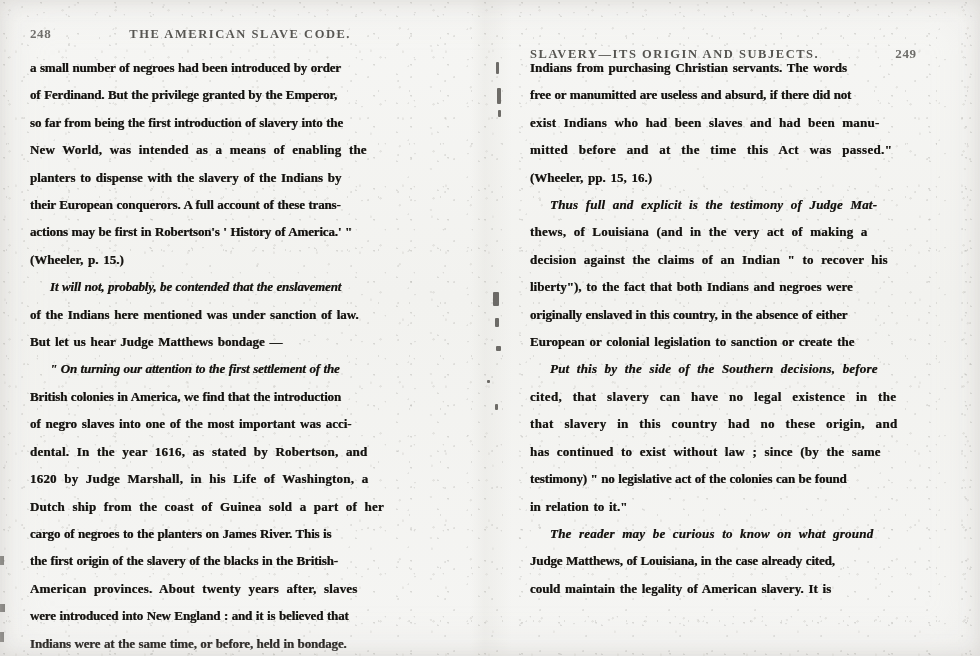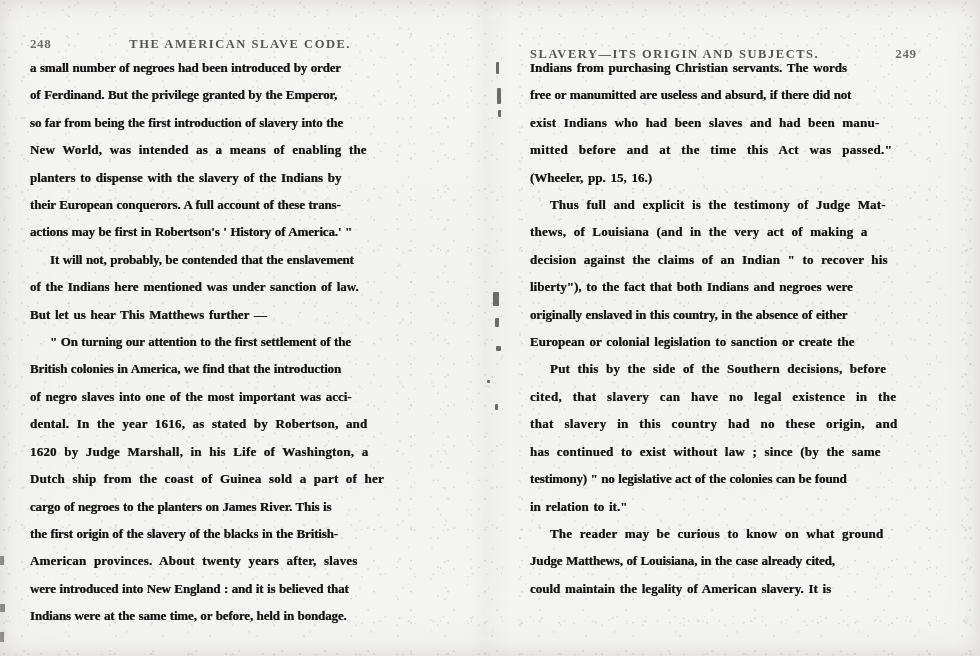--- a/index.html
+++ b/index.html
@@ -81,21 +81,21 @@
   .rh-row {
     display: flex;
     align-items: baseline;
   }
   .folio {
     font-size: 13px;
     letter-spacing: .6px;
     font-weight: 600;
     opacity: .85;
   }
-  .rh-left .folio  { margin-right: 78px; margin-top: 10px; }
+  .rh-left .folio  { margin-right: 78px; }
   .rh-right .folio { margin-left: 76px; margin-top: 20px; }
   .rh-title { flex: 0 0 auto; }
 
   
   .column {
     position: absolute;
     top: 54px;
     font-size: 13px;
     line-height: 27.4px;
   }
@@ -106,21 +106,21 @@
     white-space: nowrap;
     font-weight: 600;
     text-rendering: optimizeLegibility;
     
     color: #151310;
     text-shadow:
       0.35px 0 0 rgba(30,28,24,.38),
      -0.3px  0 0 rgba(40,38,34,.22),
       0 0.35px 0 rgba(30,28,24,.28);
   }
-  .line.indent { text-indent: 20px; }
+  .line.indent { text-indent: 20px; font-style: italic; }
 
   
   .w-tight  { letter-spacing: -0.15px; word-spacing: 0.5px; }
   .w-norm   { letter-spacing: 0px;     word-spacing: 1.5px; }
   .w-loose  { letter-spacing: .2px;    word-spacing: 4px;   }
   .w-xloose { letter-spacing: .35px;   word-spacing: 7px;   }
 
   
   .gutter {
     position: absolute;
@@ -179,23 +179,24 @@
       </div>
 
       <div class="column" id="left-column">
           <div class="line w-tight">a small number of negroes had been introduced by order</div>
           <div class="line w-tight">of Ferdinand.    But the privilege granted by the Emperor,</div>
           <div class="line w-tight">so far from being the first introduction of slavery into the</div>
           <div class="line w-loose">New World, was intended as a means of enabling the</div>
           <div class="line w-norm">planters to dispense with the slavery of the Indians by</div>
           <div class="line w-tight">their European conquerors.    A full account of these trans-</div>
           <div class="line w-tight">actions may be first in Robertson's ' History of America.' "</div>
+          <div class="line w-norm">(Wheeler, p. 15.)</div>
           <div class="line w-tight indent">It will not, probably, be contended that the enslavement</div>
           <div class="line w-norm">of the Indians here mentioned was under sanction of law.</div>
-          <div class="line w-norm">But let us hear This Matthews further —</div>
+          <div class="line w-norm">But let us hear Judge Matthews bondage —</div>
           <div class="line w-tight indent">" On turning our attention to the first settlement of the</div>
           <div class="line w-tight">British colonies in America, we find that the introduction</div>
           <div class="line w-norm">of negro slaves into one of the most important was acci-</div>
           <div class="line w-loose">dental.   In the year 1616, as stated by Robertson, and</div>
           <div class="line w-loose">1620 by Judge Marshall, in his Life of Washington, a</div>
           <div class="line w-loose">Dutch ship from the coast of Guinea sold a part of her</div>
           <div class="line w-tight">cargo of negroes to the planters on James River.   This is</div>
           <div class="line w-tight">the first origin of the slavery of the blacks in the British-</div>
           <div class="line w-loose">American provinces.   About twenty years after, slaves</div>
           <div class="line w-tight">were introduced into New England : and it is believed that</div>

